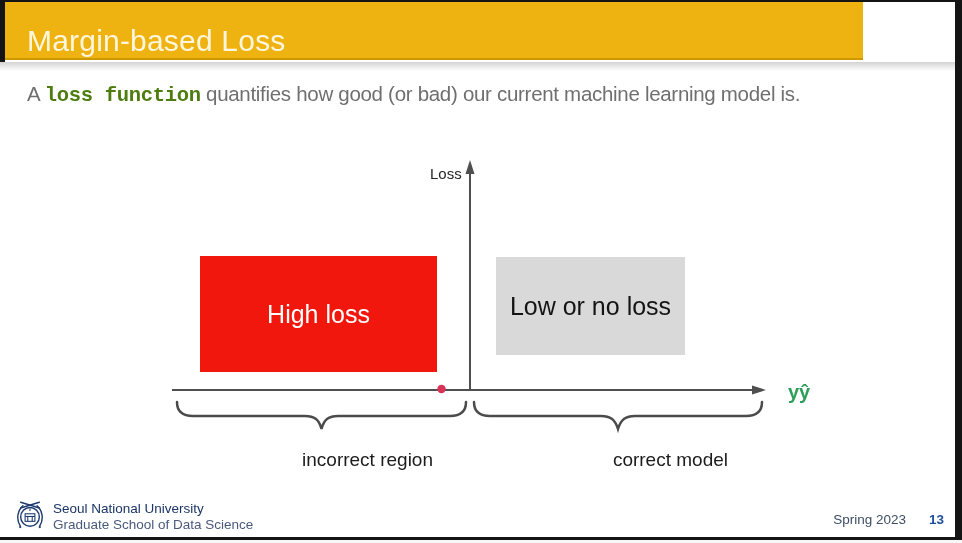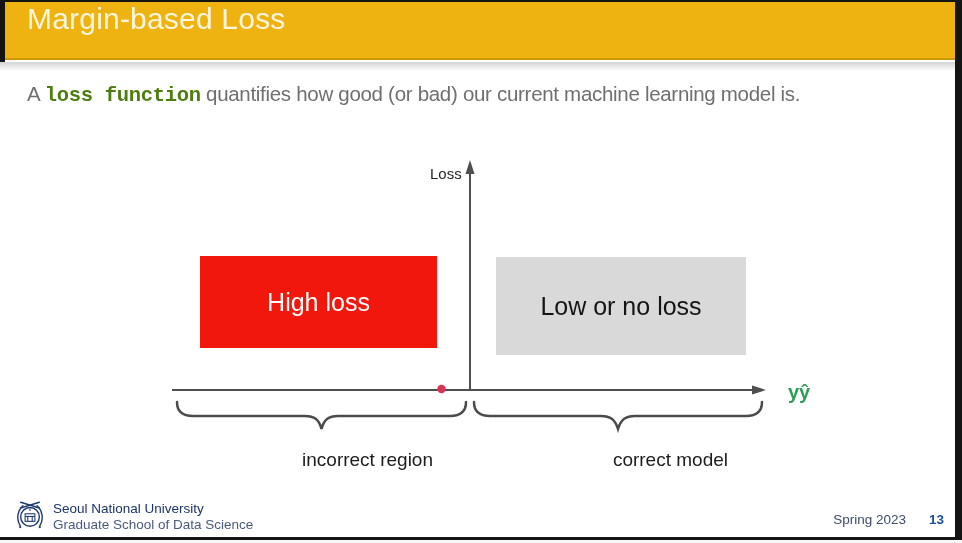--- a/index.html
+++ b/index.html
@@ -22,24 +22,24 @@
     position:relative;
     overflow:hidden;
   }
   .frame-top{position:absolute;left:0;top:0;width:962px;height:2px;background:#141414;z-index:30;}
   .frame-right{position:absolute;right:0;top:0;width:7px;height:543px;background:#141414;z-index:30;}
   .frame-left-header{position:absolute;left:0;top:0;width:5px;height:62px;background:#141414;z-index:30;}
   .frame-bottom{position:absolute;left:0;top:537px;width:962px;height:3px;background:#141414;z-index:30;}
   .frame-bottom-pad{position:absolute;left:0;top:540px;width:962px;height:3px;background:#f7f7f7;z-index:30;}
 
   .header{
-    position:absolute;left:5px;top:2px;width:950px;height:58px;
+    position:absolute;left:5px;top:2px;width:858px;height:58px;
     background:var(--header-gold,#eeb211);
     border-bottom:2px solid var(--header-gold-dark,#cd9804);
-    display:flex;align-items:flex-start;
+    display:flex;align-items:flex-end;
     padding-left:22px;
     z-index:10;
   }
   .header .title{
     color:#fdf6dc;
     font-size:30px;
     font-weight:500;
     letter-spacing:.2px;
   }
   .header-shadow{
@@ -57,22 +57,22 @@
   .diagram-svg{position:absolute;left:0;top:0;width:962px;height:543px;z-index:1;}
 
   .loss-label{
     position:absolute;left:430px;top:129px;width:80px;text-align:left;
     font-size:15px;color:#262626;z-index:2;margin-top:36px;
   }
   .box{
     position:absolute;display:flex;align-items:center;justify-content:center;
     font-size:25px;z-index:2;
   }
-  .box.high{left:200px;top:256px;width:237px;height:92px;background:var(--high-loss-red,#f2170c);color:#ffffff;}
-  .box.low{left:496px;top:257px;width:250px;height:98px;background:var(--low-loss-gray,#d9d9d9);color:#141414;}
+  .box.high{left:200px;top:256px;width:237px;height:116px;background:var(--high-loss-red,#f2170c);color:#ffffff;}
+  .box.low{left:496px;top:257px;width:189px;height:98px;background:var(--low-loss-gray,#d9d9d9);color:#141414;}
 
   .x-axis-label{
     position:absolute;left:788px;top:381px;
     font-size:20px;font-weight:bold;color:var(--axis-label-green,#2f9e58);z-index:2;text-align:right;
   }
   .region-label{
     position:absolute;top:449px;width:220px;text-align:right;
     font-size:19px;color:#1c1c1c;z-index:2;
   }
   .region-label.incorrect{left:213px;}

